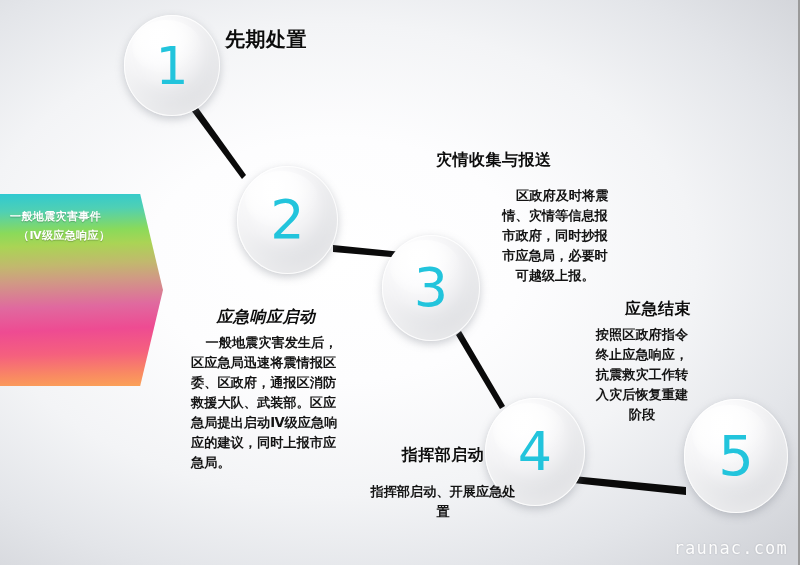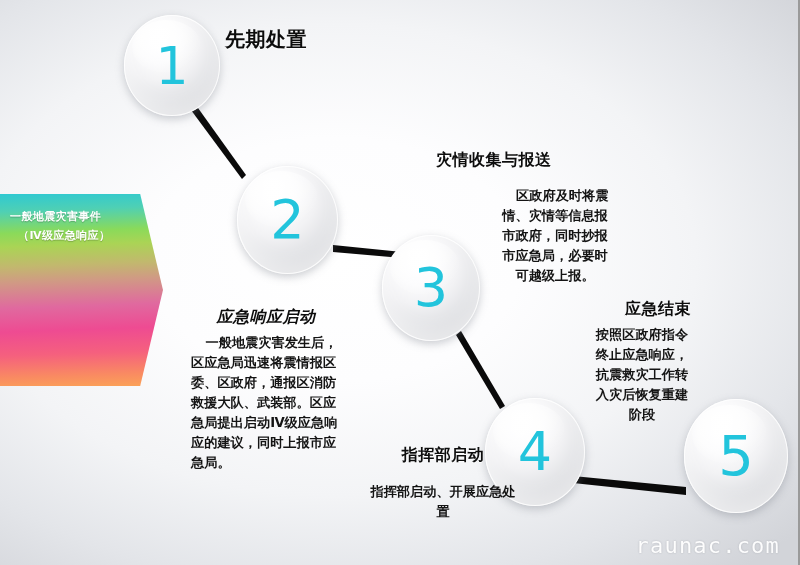--- a/index.html
+++ b/index.html
@@ -158,26 +158,26 @@
   #b4 .blk-title { margin-bottom: 16px; }
   #b4 .blk-body { text-align: center; text-indent: 0; }
 
   #b5 { left: 583px; top: 299px; width: 150px; text-align: center; }
   #b5 .blk-title { margin-bottom: 5px; }
   #b5 .blk-body { width: 94px; margin-left: 12px; text-align: center; text-indent: 0; }
 
   
   #watermark {
     position: absolute;
-    right: 18px;
+    right: 10px;
     bottom: 7px;
     z-index: 6;
     color: #ffffff;
     opacity: 0.95;
-    font-size: 22px;
+    font-size: 17px;
     letter-spacing: 1.2px;
     font-family: "DejaVu Sans Mono", "Liberation Mono", monospace;
     text-shadow: 0 0 2px rgba(170,172,178,0.9);
     white-space: nowrap;
   }
 </style>
 </head>
 <body>
 
 <div id="slide">

